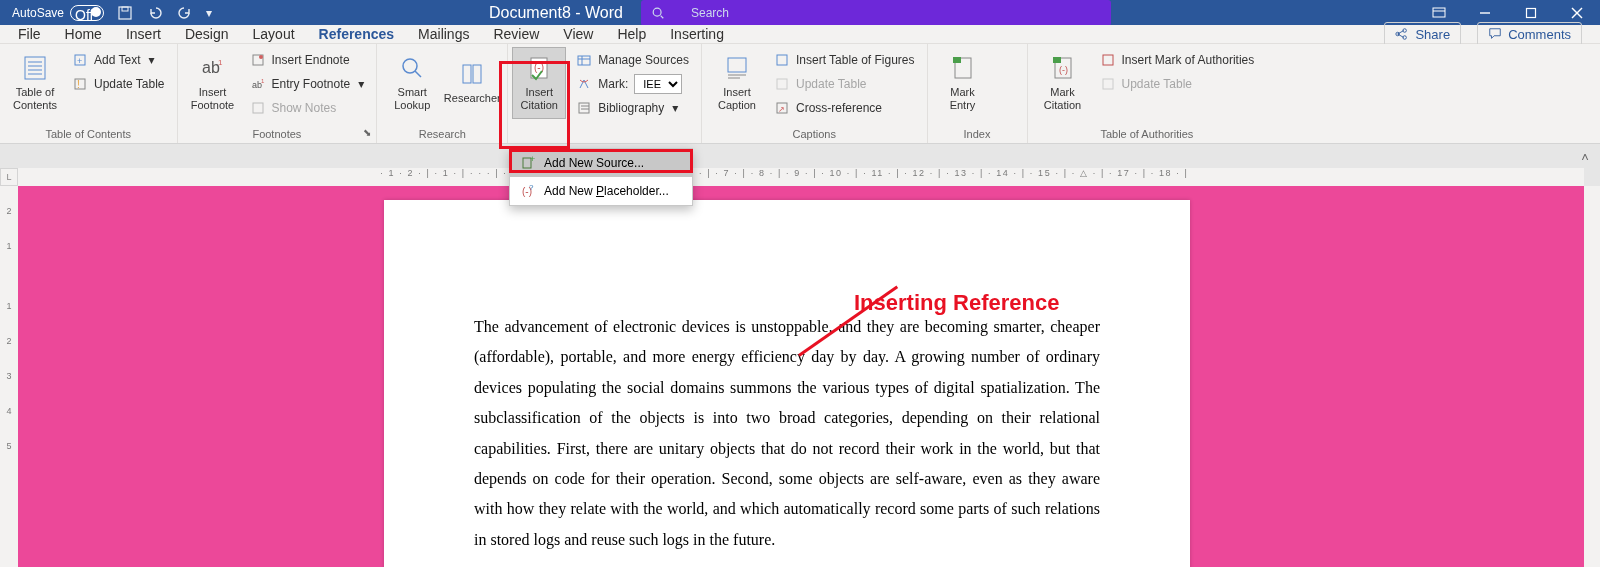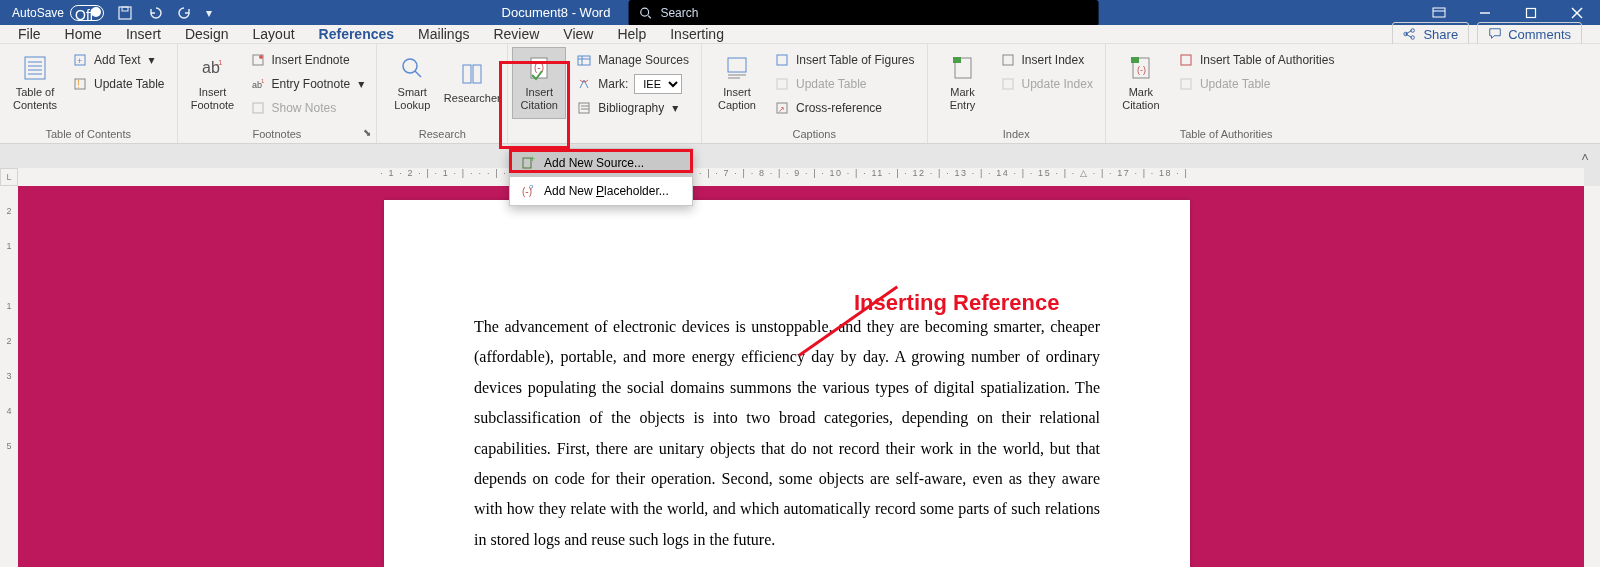--- a/index.html
+++ b/index.html
@@ -7,32 +7,32 @@
 
 
 .titlebar { height:25px; background:#2b579a; color:#fff; display:flex; align-items:center; font-size:12px; position:relative; }
 .titlebar-left { display:flex; align-items:center; gap:12px; padding-left:12px; }
 .autosave { display:flex; align-items:center; gap:6px; }
 .autosave-toggle { width:34px; height:16px; border:1px solid #fff; border-radius:8px; position:relative; }
 .autosave-toggle::after { content:""; position:absolute; right:2px; top:1px; width:10px; height:10px; border-radius:50%; background:#fff; }
 .autosave-off { font-size:14px; position:absolute; left:4px; top:1px; color:#fff; }
 .qat-icon { width:18px; height:18px; display:flex; align-items:center; justify-content:center; opacity:.9; }
 .titlebar-center { position:absolute; left:50%; transform:translateX(-50%); display:flex; align-items:center; gap:18px; }
-.doc-title { font-size:13px; white-space:nowrap; }
-.search-box { width:470px; height:26px; background:#000000; border-radius:3px; display:flex; align-items:center; padding:0 10px; gap:8px; color:#cdd9ec; }
+.doc-title { font-size:16px; white-space:nowrap; }
+.search-box { width:470px; height:26px; background:#6d28d9; border-radius:3px; display:flex; align-items:center; padding:0 10px; gap:26px; color:#cdd9ec; }
 .titlebar-right { margin-left:auto; display:flex; align-items:center; }
 .win-btn { width:46px; height:36px; display:flex; align-items:center; justify-content:center; }
 
 
 .menutabs { height:19px; background:#f3f2f1; display:flex; align-items:center; padding:0 6px; font-size:14px; color:#323130; border-bottom:1px solid #e1dfdd; position:relative; }
 .menutab { padding:0 12px; height:32px; display:flex; align-items:center; }
 .menutab.active { color:#2b579a; font-weight:600; position:relative; }
 .menutab.active::after { content:""; position:absolute; left:8px; right:8px; bottom:0; height:3px; background:#2b579a; }
 .menutabs-right { margin-left:auto; display:flex; gap:8px; padding-right:12px; }
-.share-btn,.comments-btn { display:flex; align-items:center; gap:6px; padding:4px 10px; border:1px solid #d1d1d1; border-radius:3px; font-size:13px; color:#2b579a; }
+.share-btn,.comments-btn { display:flex; align-items:center; gap:6px; padding:4px 10px; border:1px solid #d1d1d1; border-radius:3px; font-size:13px; color:#2b579a;margin-left:8px; }
 
 
 .ribbon { height:100px; background:#f3f2f1; display:flex; border-bottom:1px solid #d4d4d4; position:relative; }
 .ribbon-group { border-right:1px solid #e1dfdd; padding:3px 8px 0 8px; display:flex; flex-direction:column; min-width:100px; position:relative; }
 .ribbon-group-body { flex:1; display:flex; align-items:flex-start; gap:6px; }
 .ribbon-group-label { font-size:11px; color:#666; text-align:center; padding:2px 0 3px; }
 .big-btn { display:flex; flex-direction:column; align-items:center; justify-content:center; width:54px; height:72px; font-size:11px; text-align:center; line-height:1.2; color:#333; gap:4px; }
 .big-icon { width:28px; height:28px; display:flex; align-items:center; justify-content:center; }
 .small-btns { display:flex; flex-direction:column; gap:2px; padding-top:2px; }
 .small-btn { display:flex; align-items:center; gap:6px; font-size:12px; color:#333; height:22px; padding:0 4px; white-space:nowrap; }
@@ -49,21 +49,21 @@
 .dropdown-menu .ditem { display:flex; align-items:center; gap:8px; padding:6px 10px; }
 .dropdown-menu .ditem.hover { background:#c8c8c8; }
 .ditem-icon { width:16px; height:16px; display:flex; align-items:center; justify-content:center; }
 
 
 .ruler-corner { position:absolute; left:0; top:168px; width:18px; height:18px; background:#f3f2f1; border:1px solid #d4d4d4; font-size:9px; color:#888; display:flex; align-items:center; justify-content:center; }
 .hruler { position:absolute; left:18px; top:168px; right:16px; height:18px; background:#f3f2f1; overflow:hidden; font-size:9px; color:#7a7a7a; letter-spacing:1.5px; padding-left:362px; white-space:nowrap; }
 .vruler { position:absolute; left:0; top:186px; width:18px; bottom:0; background:#f3f2f1; display:flex; flex-direction:column; align-items:center; font-size:9px; color:#7a7a7a; gap:25px; padding-top:20px; }
 
 
-.docarea { position:absolute; left:18px; top:186px; right:16px; bottom:0; background:#be185d; overflow:hidden; }
+.docarea { position:absolute; left:18px; top:186px; right:16px; bottom:0; background:#ec4899; overflow:hidden; }
 .page { position:absolute; left:366px; top:14px; width:806px; min-height:560px; background:#fff; box-shadow:0 0 4px rgba(0,0,0,.2); }
 .page-content { padding:112px 90px 20px 90px; font-family:"Times New Roman",serif; font-size:16px; line-height:1.9; color:#000; text-align:justify; }
 .annotation { position:absolute; color:#e81123; font-weight:700; font-size:22px; font-family:Arial,sans-serif; z-index:5; }
 .ann-line { position:absolute; width:150px; height:3px; background:#e81123; transform-origin:left center; z-index:5; }
 
 
 .vscroll { position:absolute; right:0; top:186px; width:16px; bottom:0; background:#f3f2f1; }
 .ribbon-expand { position:absolute; right:6px; top:148px; width:18px; height:18px; color:#666; display:flex; align-items:center; justify-content:center; font-size:13px; }
 
 svg { display:block; }
@@ -378,38 +378,20 @@
       <div class="big-btn">
         <div class="big-icon">
             <svg width="26" height="26">
               <rect x="5" y="3" width="16" height="20" fill="none" stroke="#888"></rect>
               <rect x="3" y="2" width="8" height="6" fill="#4a9e4a"></rect>
             </svg>
           </div>
         <span style="white-space:pre-line">Mark
 Entry</span>
       </div>
-      <div class="small-btns">
-        <div class="small-btn">
-            <span class="small-icon">
-              <svg width="14" height="14">
-                <rect x="2" y="2" width="10" height="10" fill="none" stroke="#888"></rect>
-              </svg>
-            </span>
-            <span>Insert Index</span>
-          </div>
-        <div class="small-btn disabled">
-            <span class="small-icon">
-              <svg width="14" height="14">
-                <rect x="2" y="2" width="10" height="10" fill="none" stroke="#ccc"></rect>
-              </svg>
-            </span>
-            <span>Update Index</span>
-          </div>
-      </div>
     </div>
     <div class="ribbon-group-label">Index</div>
   </div>
 
   <div class="ribbon-group" style="border-right:none">
     <div class="ribbon-group-body">
       <div class="big-btn">
         <div class="big-icon">
             <svg width="26" height="26">
               <rect x="5" y="3" width="16" height="20" fill="none" stroke="#888"></rect>
@@ -420,21 +402,21 @@
         <span style="white-space:pre-line">Mark
 Citation</span>
       </div>
       <div class="small-btns">
         <div class="small-btn">
             <span class="small-icon">
               <svg width="14" height="14">
                 <rect x="2" y="2" width="10" height="10" fill="none" stroke="#c05050"></rect>
               </svg>
             </span>
-            <span>Insert Table of Authorities</span>
+            <span>Insert Mark of Authorities</span>
           </div>
         <div class="small-btn disabled">
             <span class="small-icon">
               <svg width="14" height="14">
                 <rect x="2" y="2" width="10" height="10" fill="none" stroke="#ccc"></rect>
               </svg>
             </span>
             <span>Update Table</span>
           </div>
       </div>

